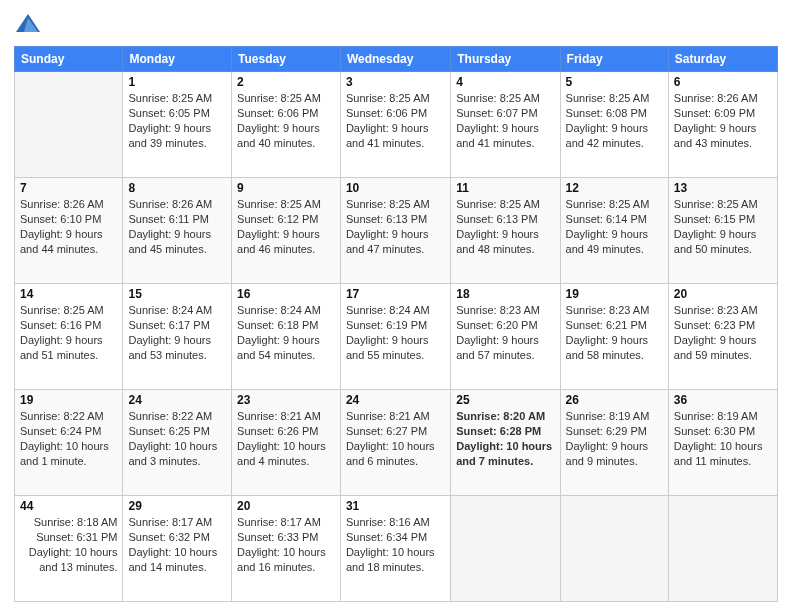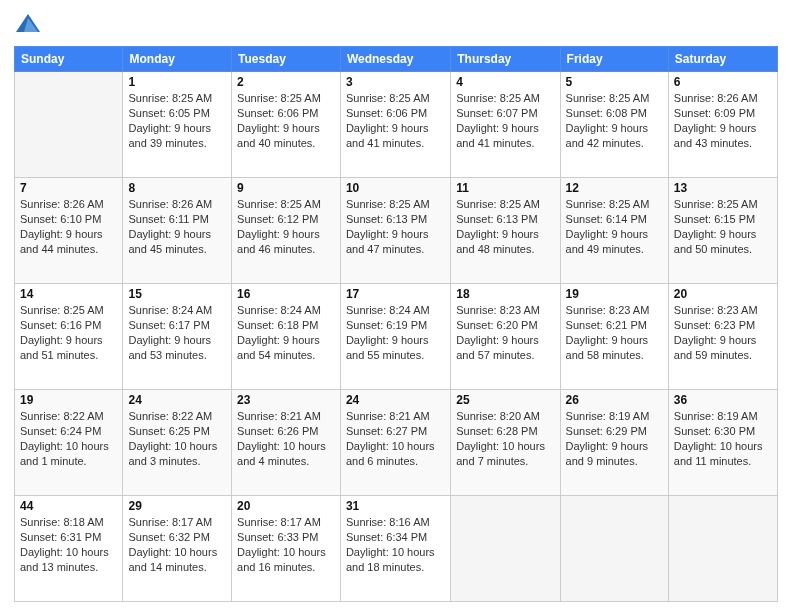--- a/index.html
+++ b/index.html
@@ -306,21 +306,21 @@
           </td>
           <td>
             <div class="day-num">24</div>
             <div class="day-info" style="white-space: pre-line;">Sunrise: 8:21 AM
 Sunset: 6:27 PM
 Daylight: 10 hours
 and 6 minutes.</div>
           </td>
           <td>
             <div class="day-num">25</div>
-            <div class="day-info" style="white-space: pre-line;">Sunrise: 8:20 AM
+            <div class="day-info" style="white-space: pre-line; font-weight: bold;">Sunrise: 8:20 AM
 Sunset: 6:28 PM
 Daylight: 10 hours
 and 7 minutes.</div>
           </td>
           <td>
             <div class="day-num">26</div>
             <div class="day-info" style="white-space: pre-line;">Sunrise: 8:19 AM
 Sunset: 6:29 PM
 Daylight: 9 hours
 and 9 minutes.</div>
@@ -329,21 +329,21 @@
             <div class="day-num">36</div>
             <div class="day-info" style="white-space: pre-line;">Sunrise: 8:19 AM
 Sunset: 6:30 PM
 Daylight: 10 hours
 and 11 minutes.</div>
           </td>
         </tr>
         <tr>
           <td>
             <div class="day-num">44</div>
-            <div class="day-info" style="white-space: pre-line;">Sunrise: 8:18 AM
+            <div class="day-info" style="white-space: pre-line; text-align: right;">Sunrise: 8:18 AM
 Sunset: 6:31 PM
 Daylight: 10 hours
 and 13 minutes.</div>
           </td>
           <td>
             <div class="day-num">29</div>
             <div class="day-info" style="white-space: pre-line;">Sunrise: 8:17 AM
 Sunset: 6:32 PM
 Daylight: 10 hours
 and 14 minutes.</div>

